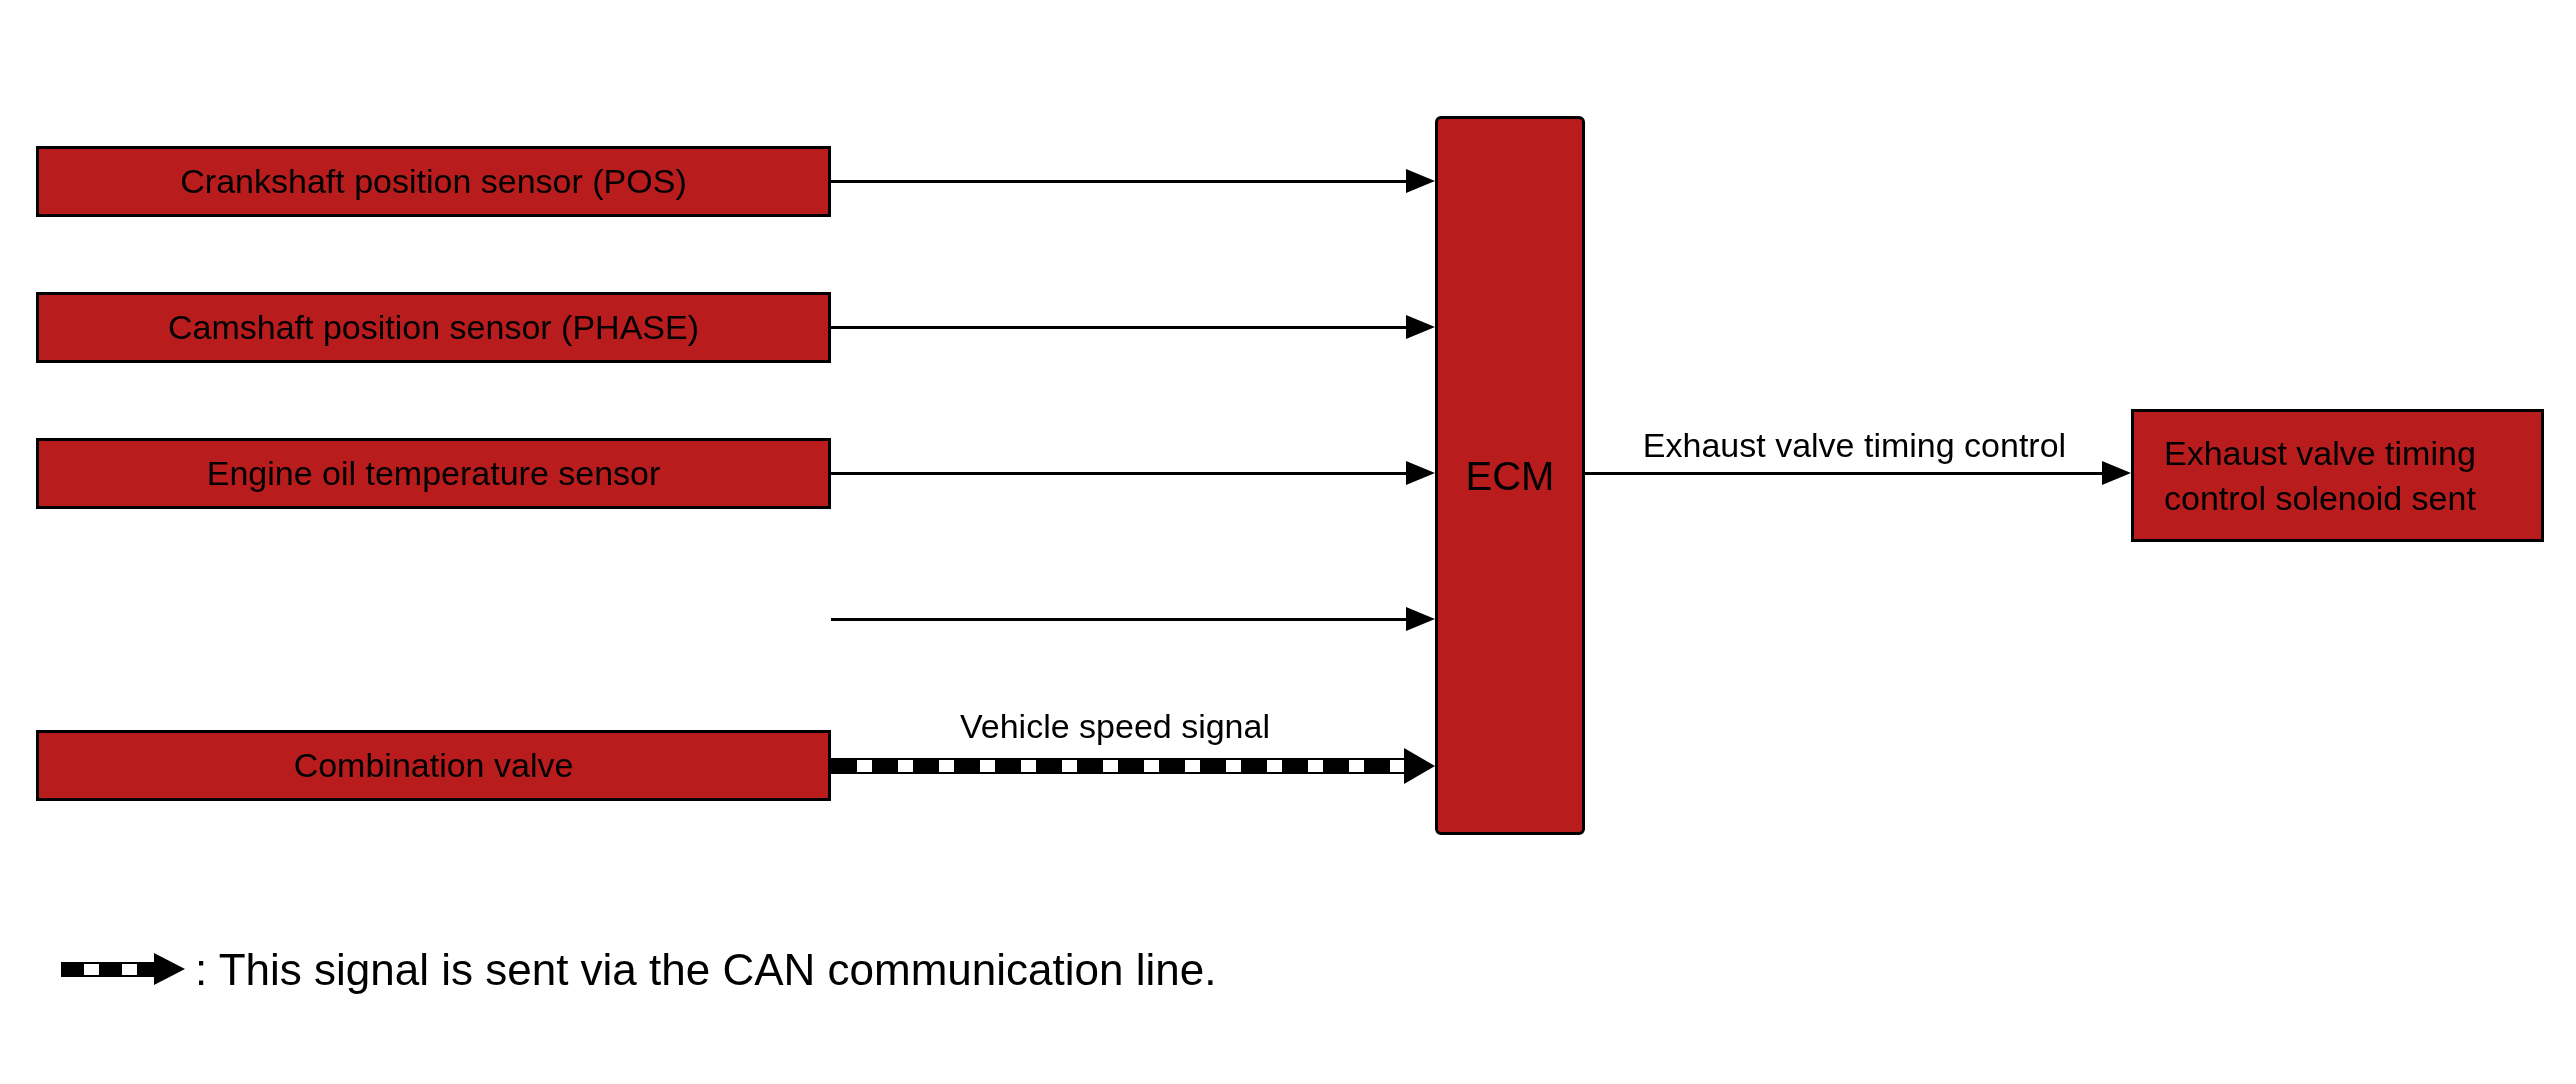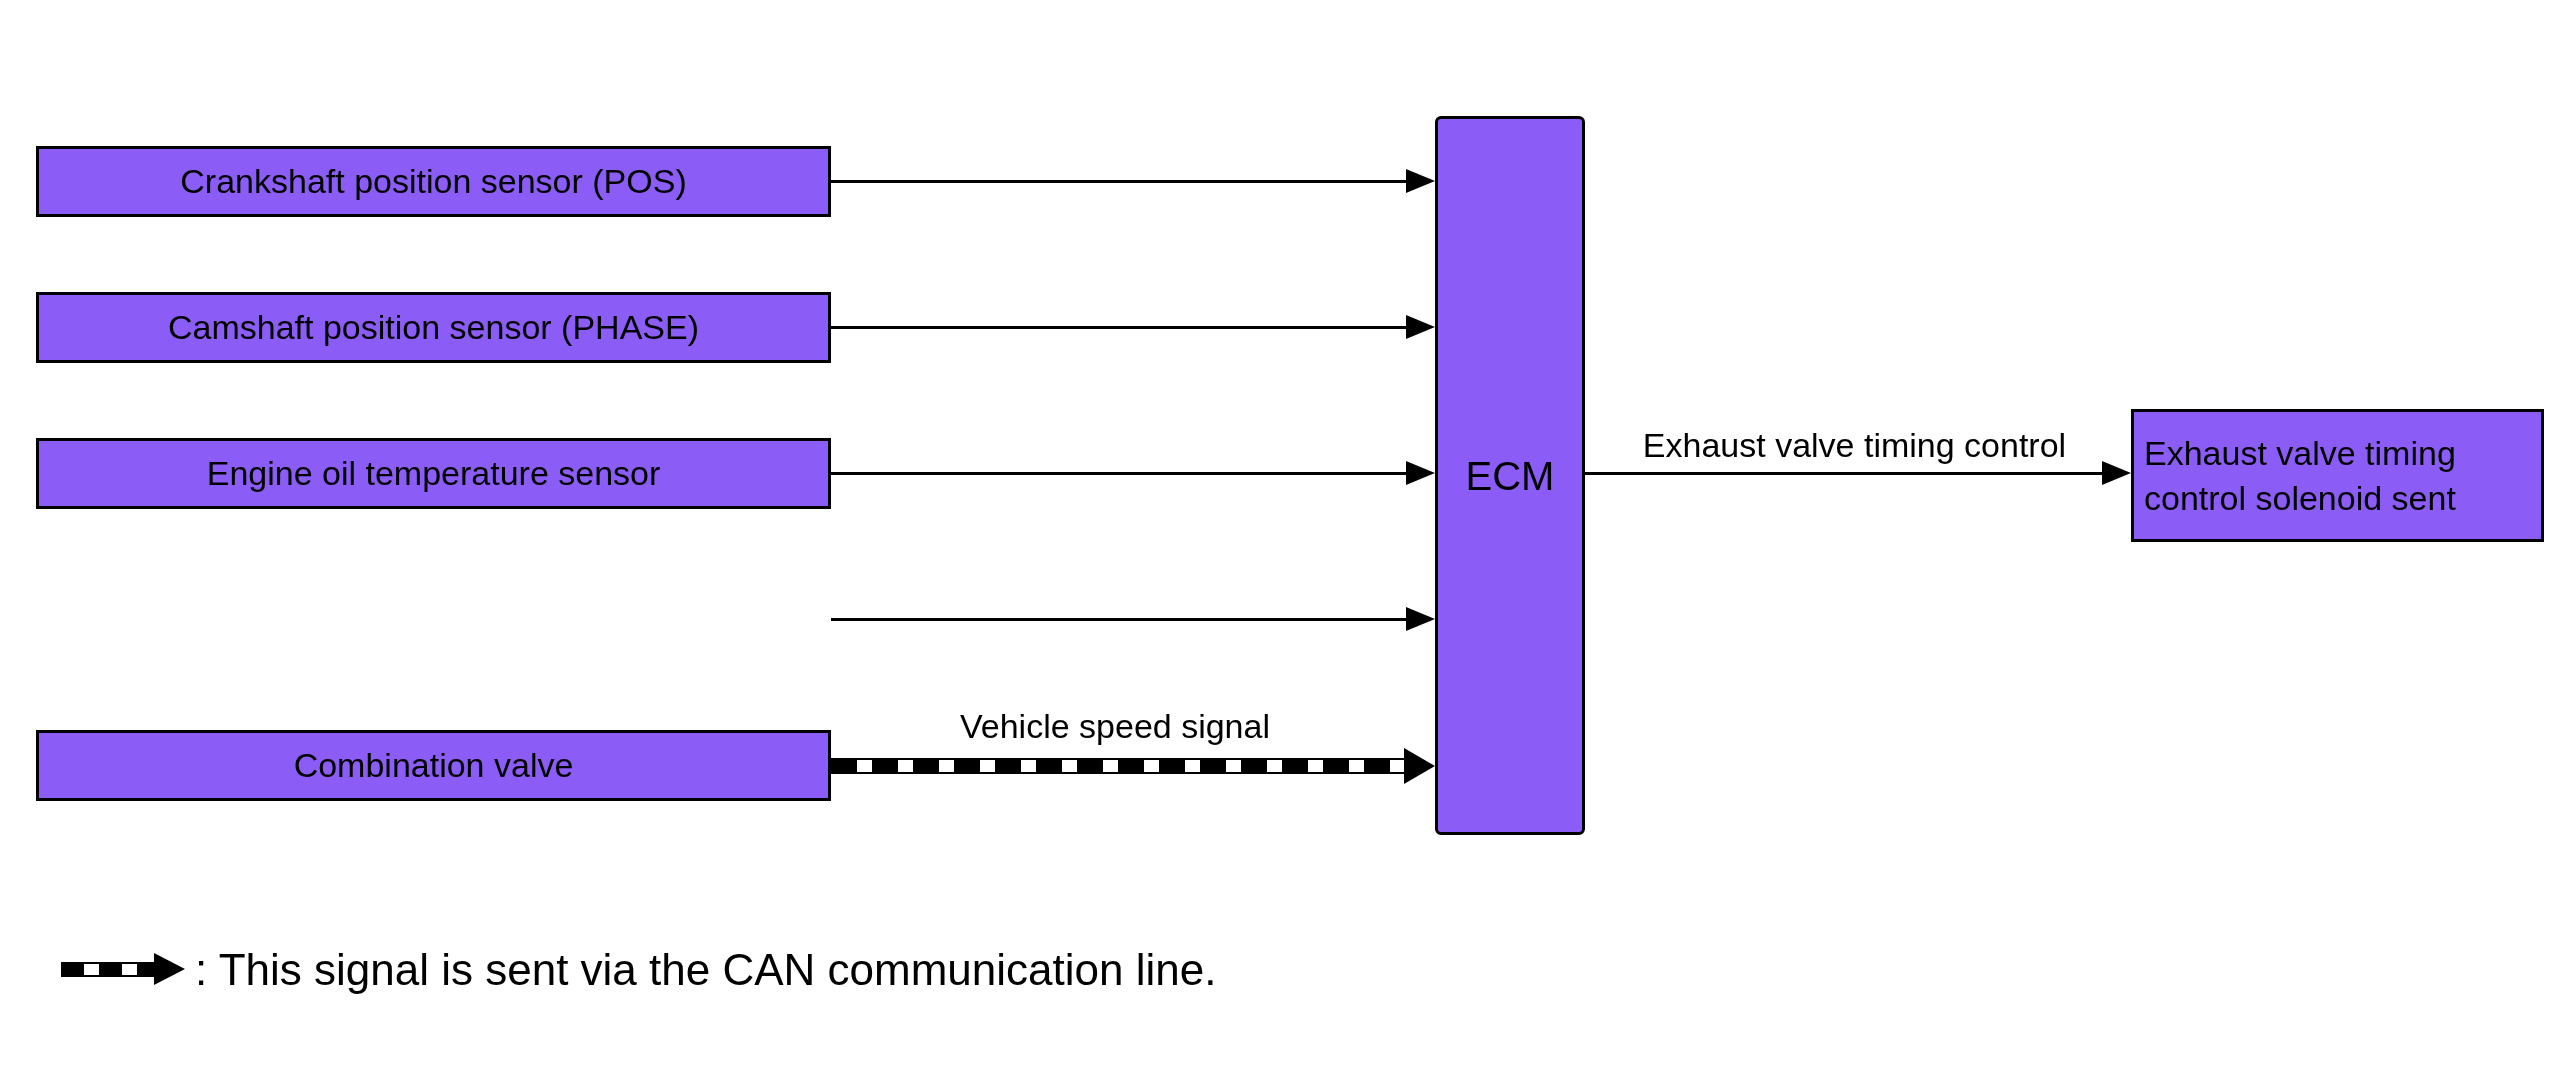--- a/index.html
+++ b/index.html
@@ -8,35 +8,35 @@
     width:2576px;height:1085px;
     background:#ffffff;
     font-family:"Liberation Sans","DejaVu Sans",sans-serif;
     color:#000;
     overflow:hidden;
   }
   .box{
     position:absolute;
     box-sizing:border-box;
     border:3.8px solid #000;
-    background:#8b5cf6;
+    background:#b91c1c;
     display:flex;
     align-items:center;
     justify-content:center;
     text-align:center;
     font-size:34px;
     line-height:1.15;
     white-space:nowrap;
   }
   .input-box{left:36px;width:795px;height:71px;}
   .ecm-box{left:1435px;top:116px;width:150px;height:719px;font-size:40px;border-radius:6px;}
   .output-box{
     left:2131px;top:409px;width:413px;height:133px;
     flex-direction:column;align-items:flex-start;
-    justify-content:center;text-align:left;padding-left:10px;
+    justify-content:center;text-align:left;padding-left:30px;
     line-height:45px;
   }
   
   .arrow{position:absolute;left:831px;width:604px;height:25.5px;}
   .arrow .shaft{
     position:absolute;left:0;right:28px;top:11px;height:3.2px;background:#000;
   }
   .arrow .head{
     position:absolute;right:0;top:0;width:0;height:0;
     border-left:29px solid #000;

